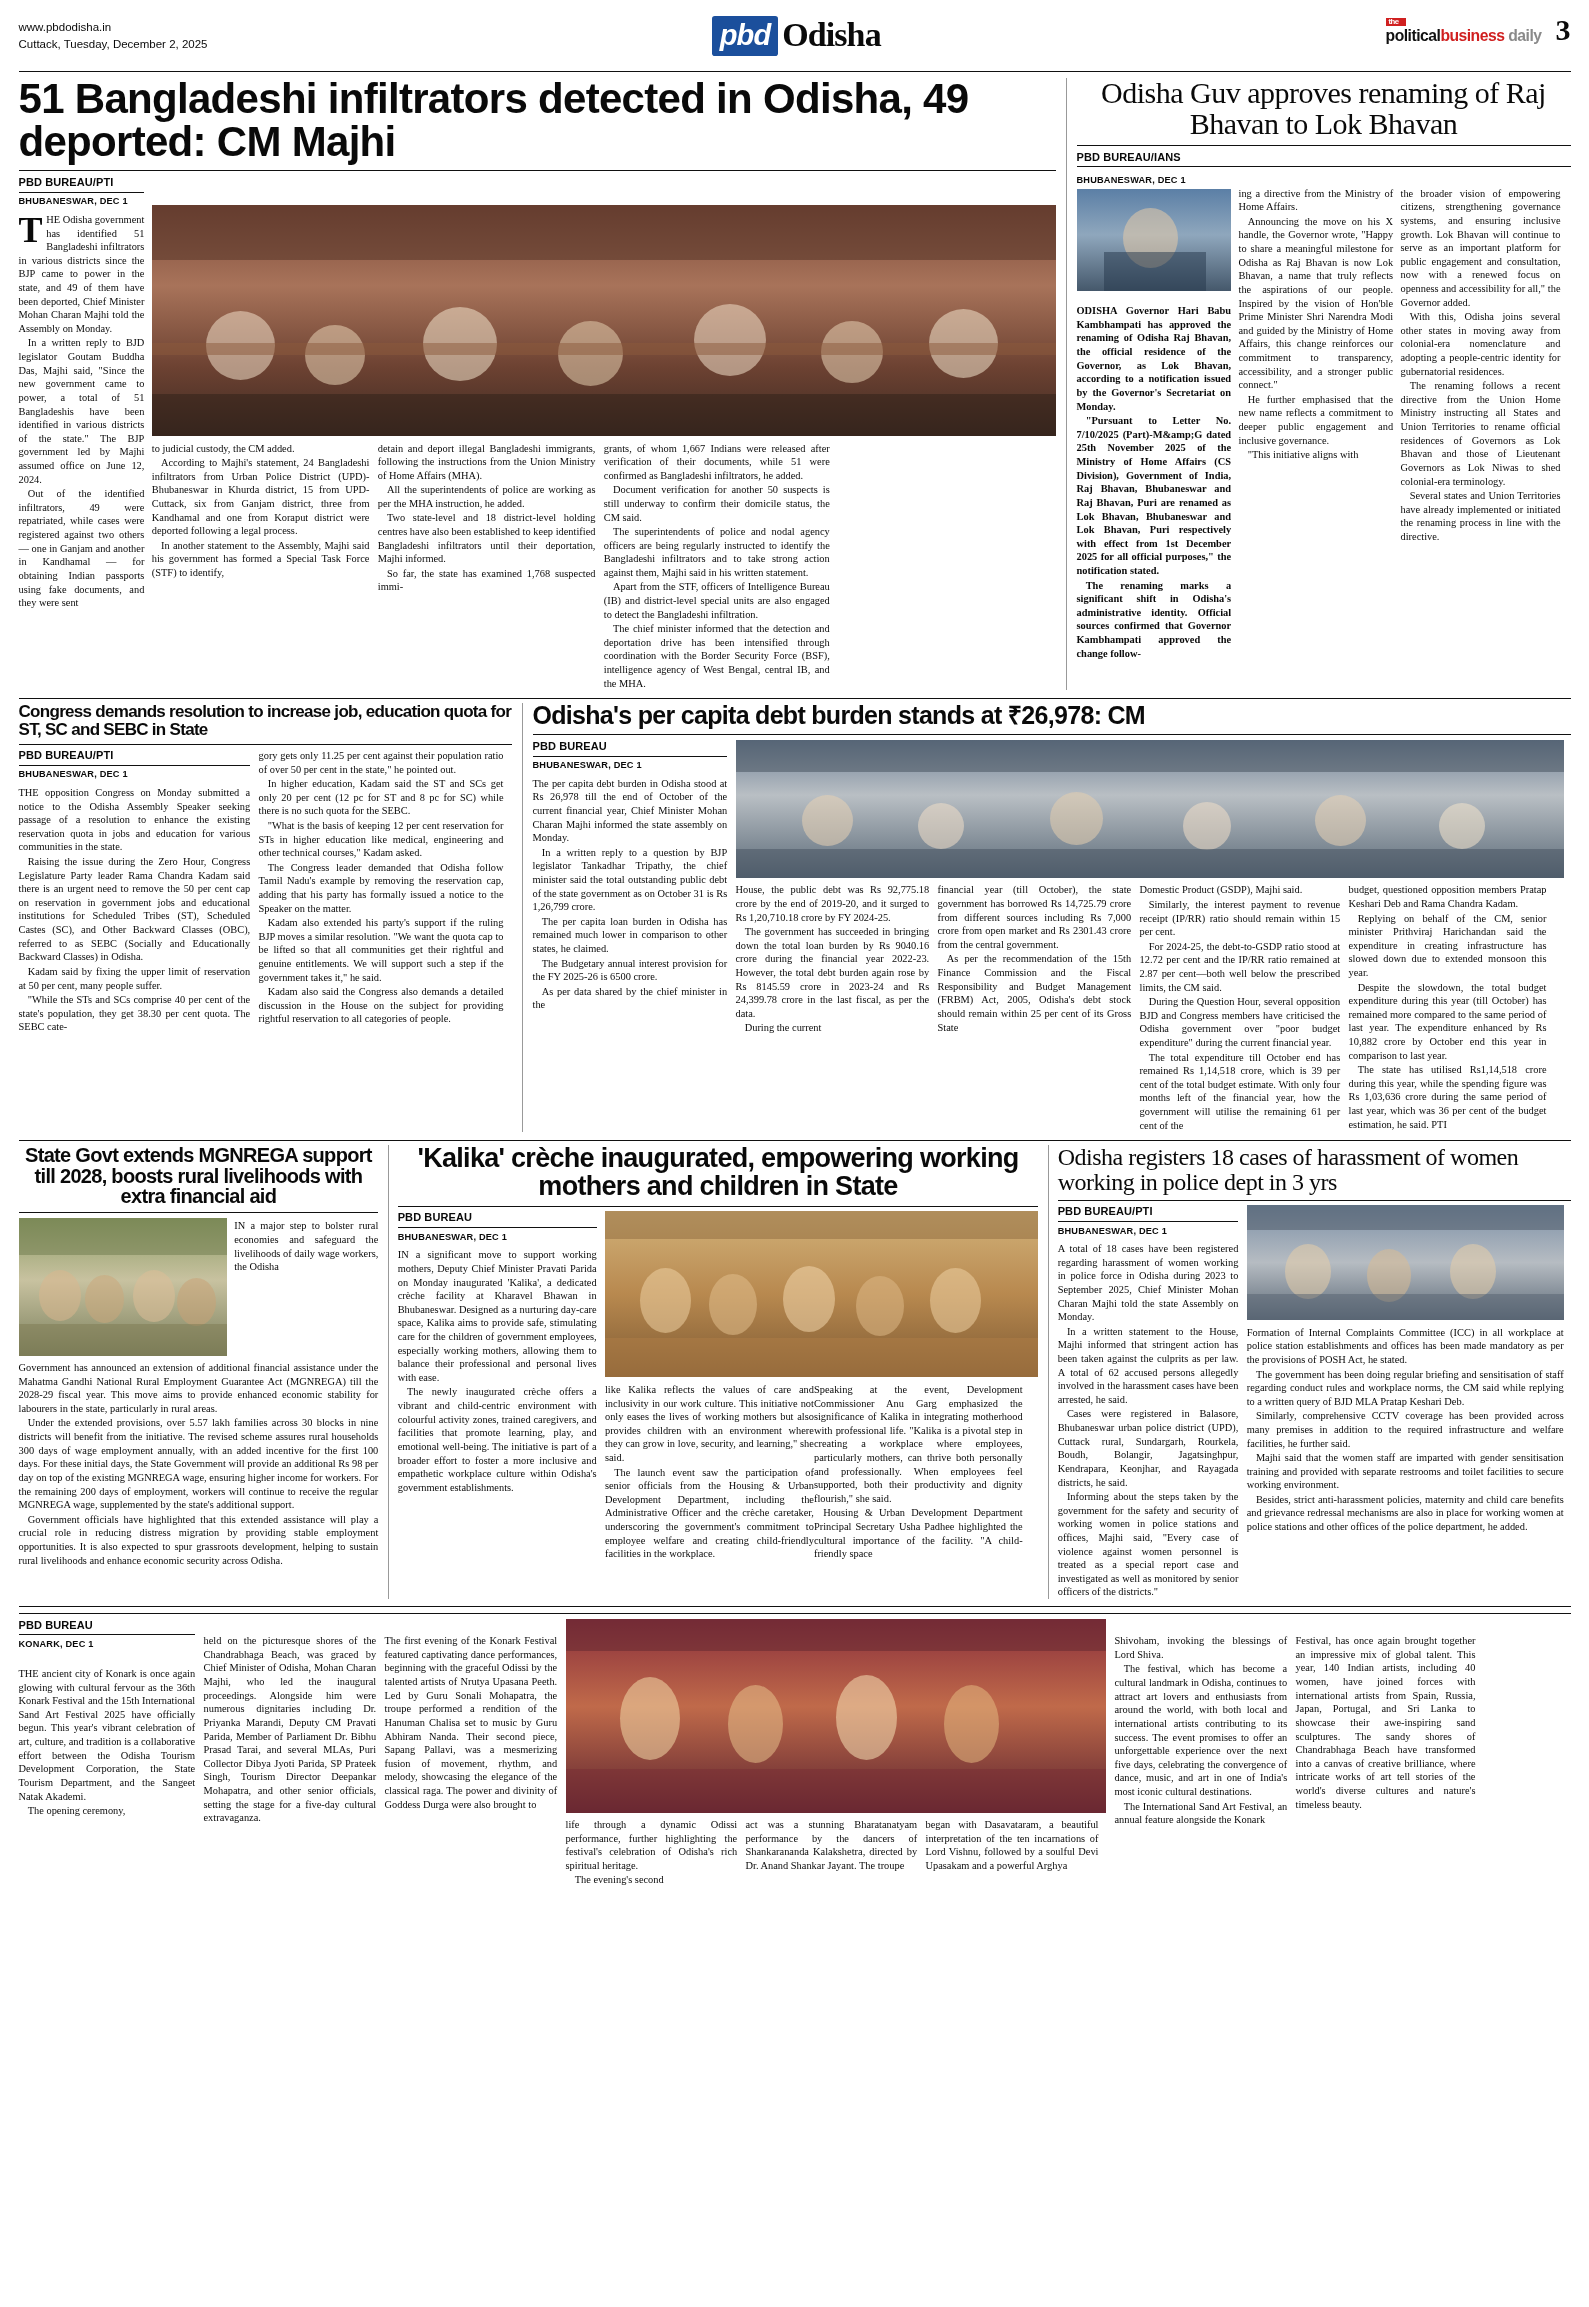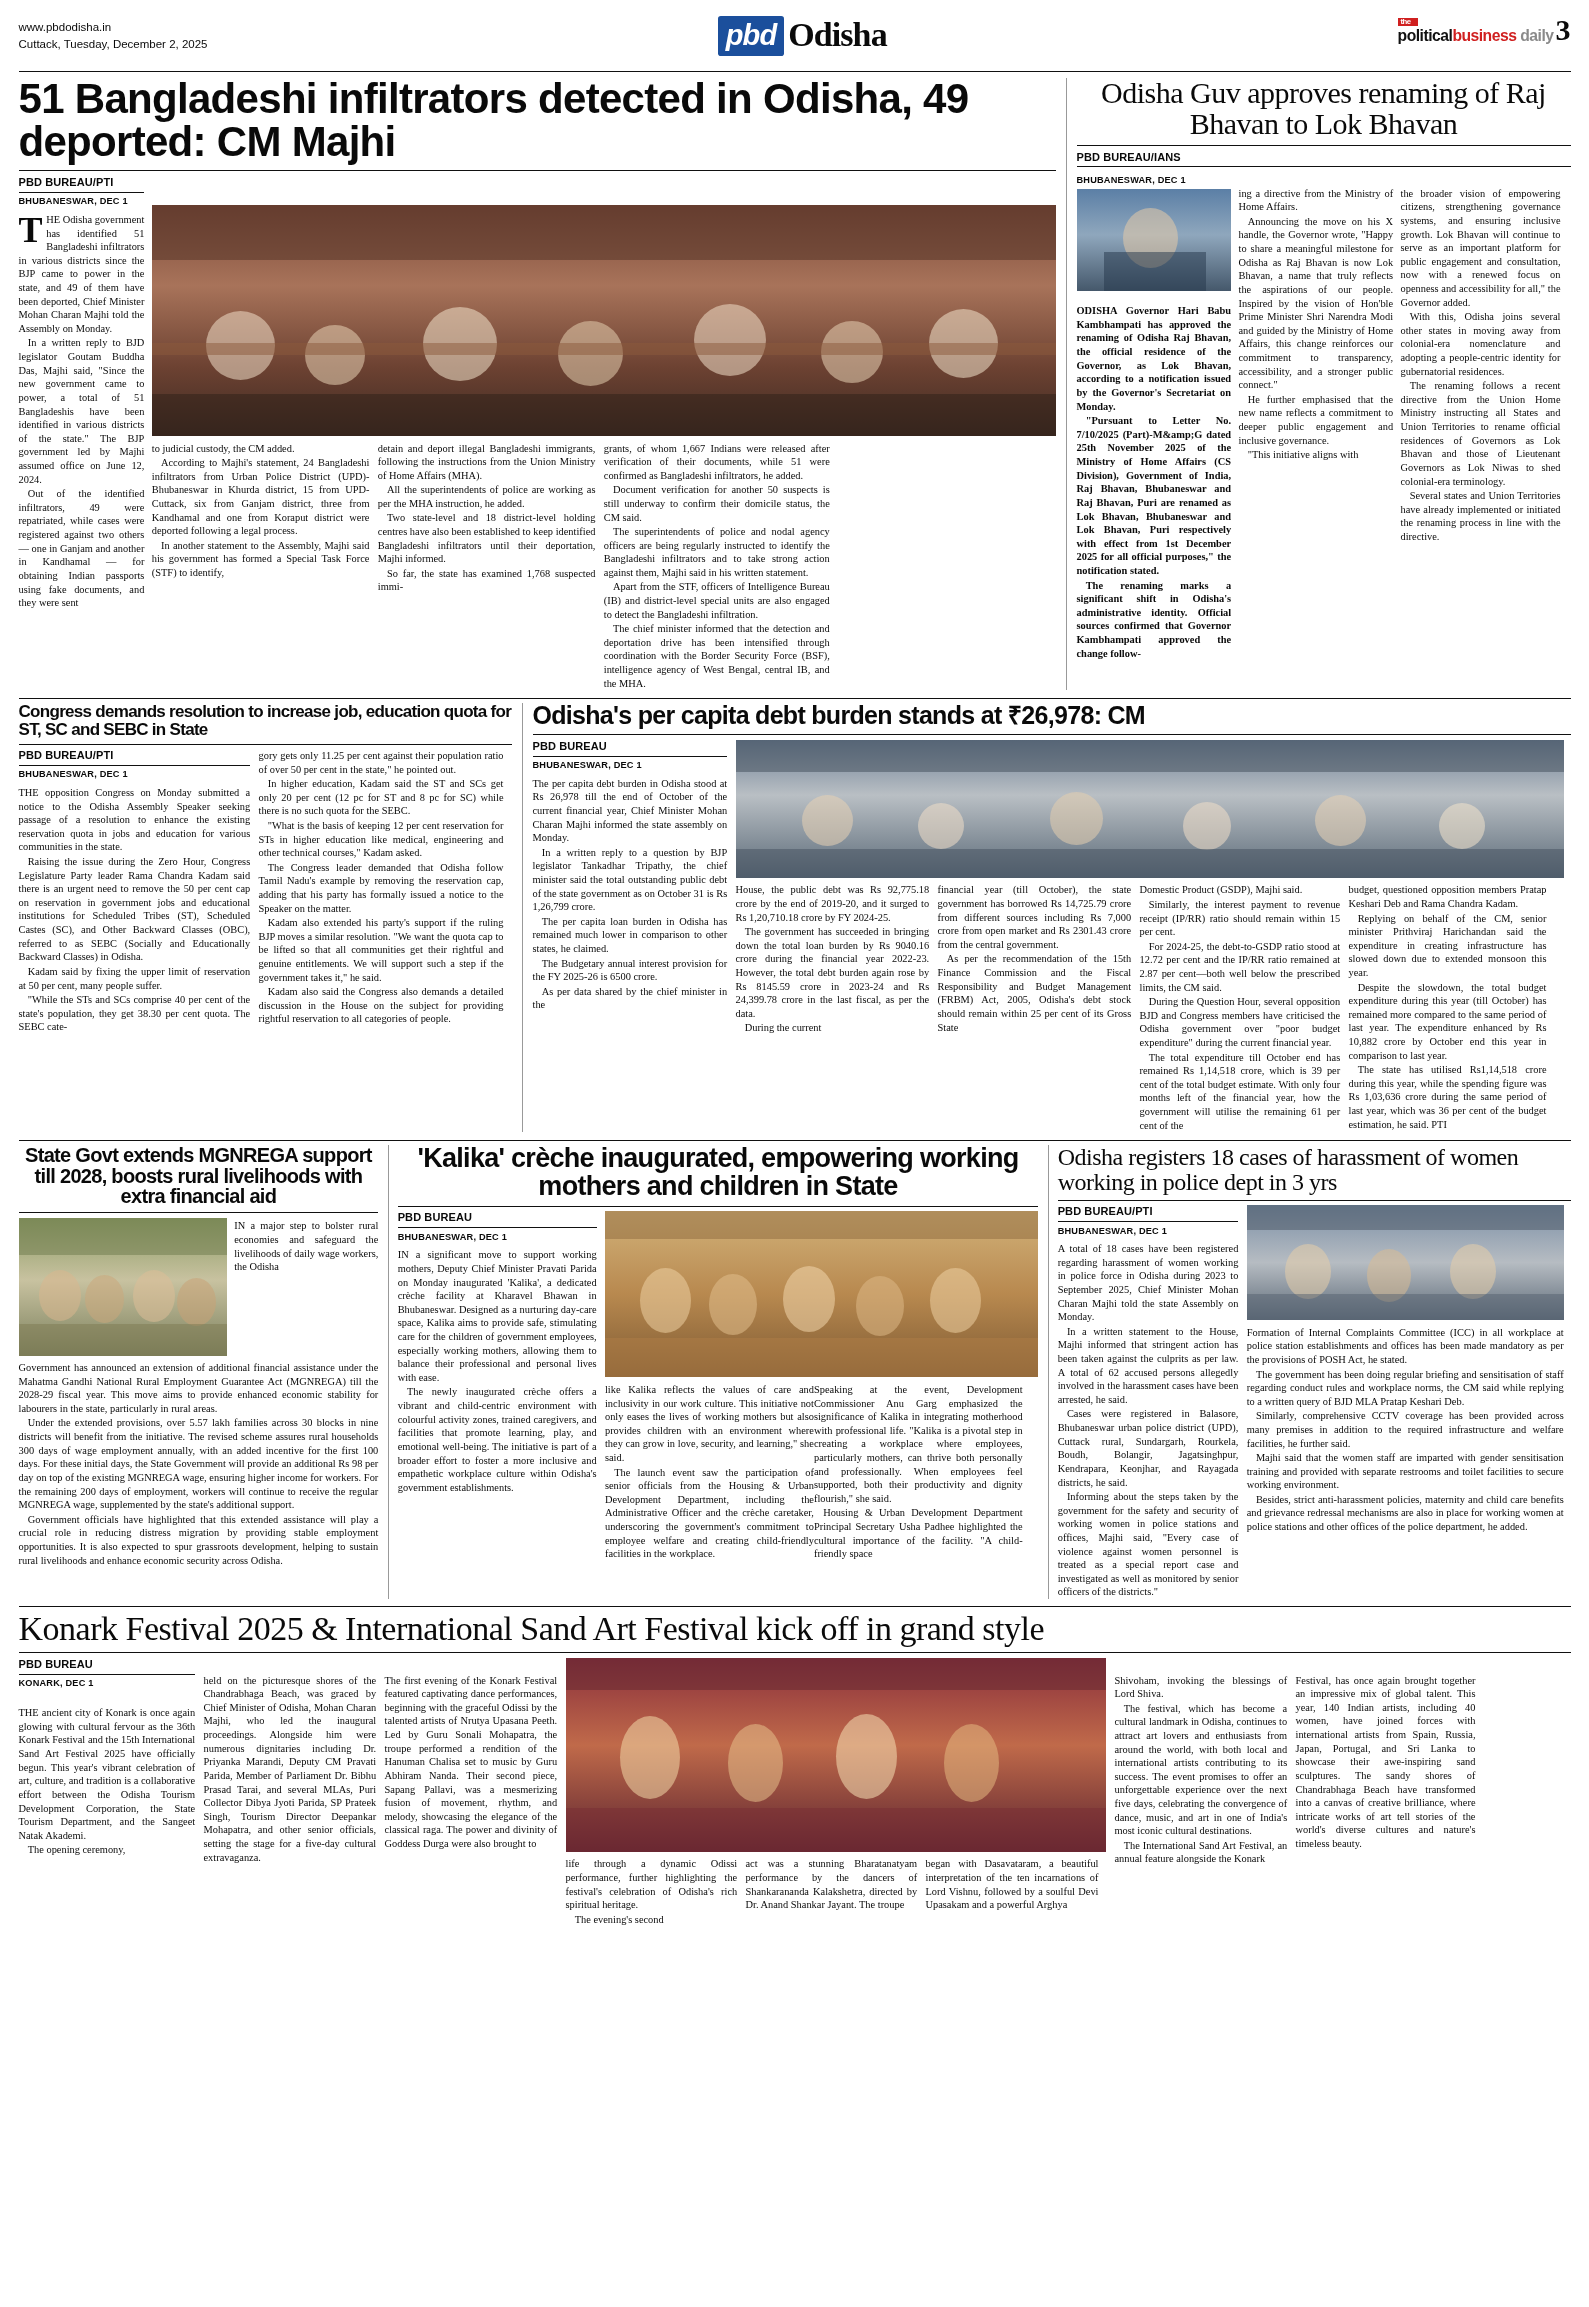--- a/index.html
+++ b/index.html
@@ -14,21 +14,21 @@
   .mh-left { font-family:"Liberation Sans", sans-serif; font-size:12px; line-height:1.55; padding-top:5.5px; }
   .mh-left .url { font-size:11.5px; }
   .mh-left .place { font-size:11.5px; }
   .mh-center { display:flex; align-items:flex-start; gap:4.6px; padding-top:2.8px; }
   .pbd-box {
     background:#1b4f9c; color:#ffffff; font-family:"Liberation Sans", sans-serif;
     font-weight:bold; font-style:italic; font-size:29px; padding:2.8px 7.4px 4.6px 7.4px;
     letter-spacing:-0.9px; border-radius:2.8px;
   }
   .odisha-word { font-family:"Liberation Serif", serif; font-weight:bold; font-size:34px; letter-spacing:-0.9px; }
-  .mh-right { display:flex; align-items:flex-start; gap:2px; padding-top:4.6px; }
+  .mh-right { display:flex; align-items:flex-start; gap:14px; padding-top:4.6px; }
   .tagline { font-family:"Liberation Sans", sans-serif; font-size:15.7px; font-weight:bold; letter-spacing:-0.5px; line-height:1; }
   .tagline .the { display:block; font-size:7.8px; background:#d02020; color:#fff; padding:0.5px 2.8px; width:20px; margin-bottom:1.4px; }
   .tagline .pol { color:#111; }
   .tagline .biz { color:#d02020; }
   .tagline .daily { color:#8a8a8a; }
   .pagenum { font-family:"Liberation Serif", serif; font-size:30px; font-weight:bold; line-height:0.8; }
 
   .rule { border-top:1.4px solid #111; margin:2.8px 0 0 0; }
   .rule-thin { border-top:0.7px solid #111; }
 
@@ -382,21 +382,20 @@
           <p>Besides, strict anti-harassment policies, maternity and child care benefits and grievance redressal mechanisms are also in place for working women at police stations and other offices of the police department, he added.</p>
         </div>
       </div>
     </div>
   </div>
 </div>
 
 <div class="rule" style="margin-top:7.4px;"></div>
 
 <div class="sec">
-  <div class="headline-serif" style="font-size:34px;">Konark Festival 2025 &amp; International Sand Art Festival kick off in grand style</div>
   <div class="rule-thin" style="margin-top:5.5px;"></div>
 
   <div class="cols" style="margin-top:4.6px;">
     <div class="col" style="width:185px; padding-right:8.3px;">
       <div class="byline">PBD BUREAU</div>
       <div class="rule-thin" style="margin:3.7px 0;"></div>
       <div class="dateline">KONARK, DEC 1</div>
       <div class="body-txt" style="margin-top:18px;">
         <p>THE ancient city of Konark is once again glowing with cultural fervour as the 36th Konark Festival and the 15th International Sand Art Festival 2025 have officially begun. This year's vibrant celebration of art, culture, and tradition is a collaborative effort between the Odisha Tourism Development Corporation, the State Tourism Department, and the Sangeet Natak Akademi.</p>
         <p>The opening ceremony,</p>

